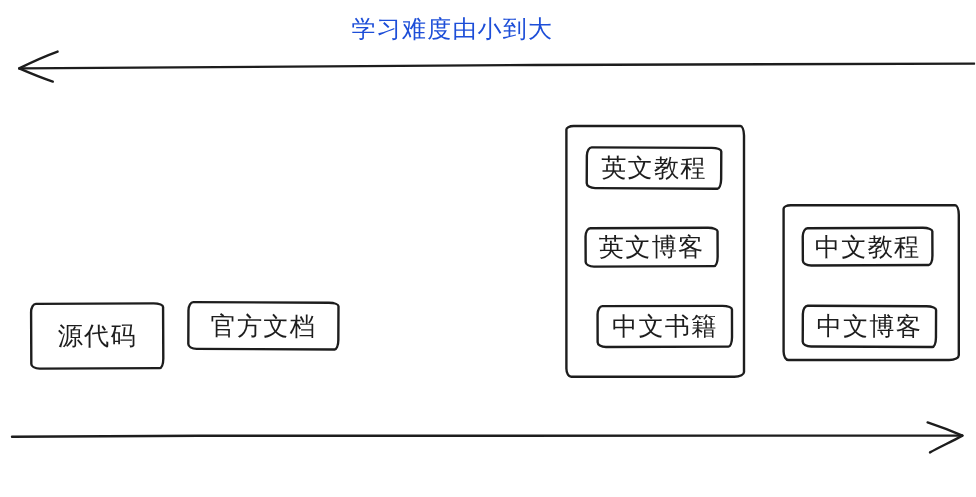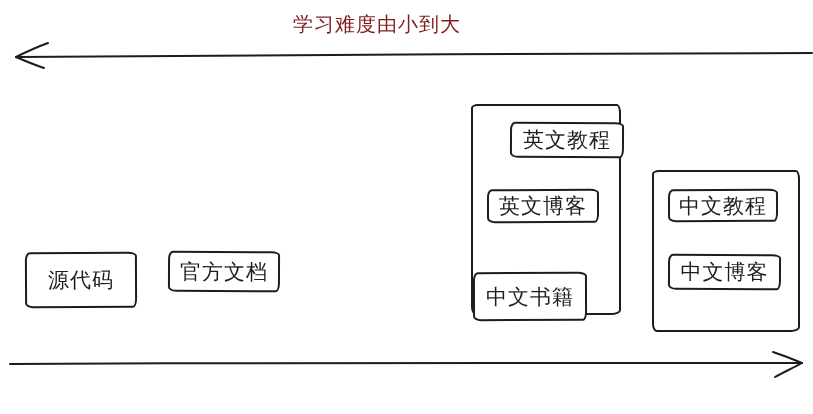--- a/index.html
+++ b/index.html
@@ -13,21 +13,21 @@
     width: 813px;
     height: 414px;
     background: #ffffff;
     overflow: hidden;
     color: #1d1d1d;
   }
   .axis-label {
     position: absolute;
     font-size: 20px;
     letter-spacing: 1px;
-    color: #7f1d1d;
+    color: #1d4ed8;
     white-space: nowrap;
   }
   .arrow {
     position: absolute;
     display: block;
   }
   .arrow path {
     fill: none;
     stroke: #1d1d1d;
     stroke-width: 2;
@@ -67,38 +67,38 @@
   <svg class="arrow" style="left:0; top:38px; width:813px; height:36px;" viewBox="0 0 813 36">
     <path d="M812 15 C560 16.5, 260 15.5, 17 19"></path>
     <path d="M48 5 C37 9, 25 14.5, 16 19"></path>
     <path d="M16 19 C24 22.5, 35 27, 44 30"></path>
   </svg>
 
   <div class="sketch node r1" style="left:13px; top:252px; width:112px; height:56px;margin-left:12px;">
     <span>源代码</span>
   </div>
 
-  <div class="sketch node r2" style="left:168px; top:251px; width:112px; height:41px;text-align:right;">
+  <div class="sketch node r2" style="left:156px; top:251px; width:127px; height:41px;text-align:right;">
     <span>官方文档</span>
   </div>
 
 
   <div class="sketch group" style="left:471px; top:104px; width:150px; height:211px;">
-    <div class="sketch node r2" style="left:15px; top:16px; width:114px; height:36px;margin-left:22px;">
+    <div class="sketch node r2" style="left:15px; top:16px; width:114px; height:36px;">
       <span>英文教程</span>
     </div>
     <div class="sketch node r1" style="left:14px; top:83px; width:112px; height:34px;align-items:center;">
       <span>英文博客</span>
     </div>
-    <div class="sketch node r3" style="left:0; top:148px; width:114px; height:49px;margin-top:18px;">
+    <div class="sketch node r3" style="left:24px; top:148px; width:114px; height:36px;">
       <span>中文书籍</span>
     </div>
   </div>
 
-  <div class="sketch group" style="left:652px; top:170px; width:148px; height:162px;">
+  <div class="sketch group" style="left:652px; top:170px; width:148px; height:131px;">
     <div class="sketch node r1" style="left:14px; top:17px; width:110px; height:33px;">
       <span>中文教程</span>
     </div>
     <div class="sketch node r2" style="left:14px; top:82px; width:113px; height:36px;align-items:center;">
       <span>中文博客</span>
     </div>
   </div>
 
   <svg class="arrow" style="left:0; top:346px; width:813px; height:40px;" viewBox="0 0 813 40">
     <path d="M10 18 C300 16, 620 16.5, 801 17"></path>

